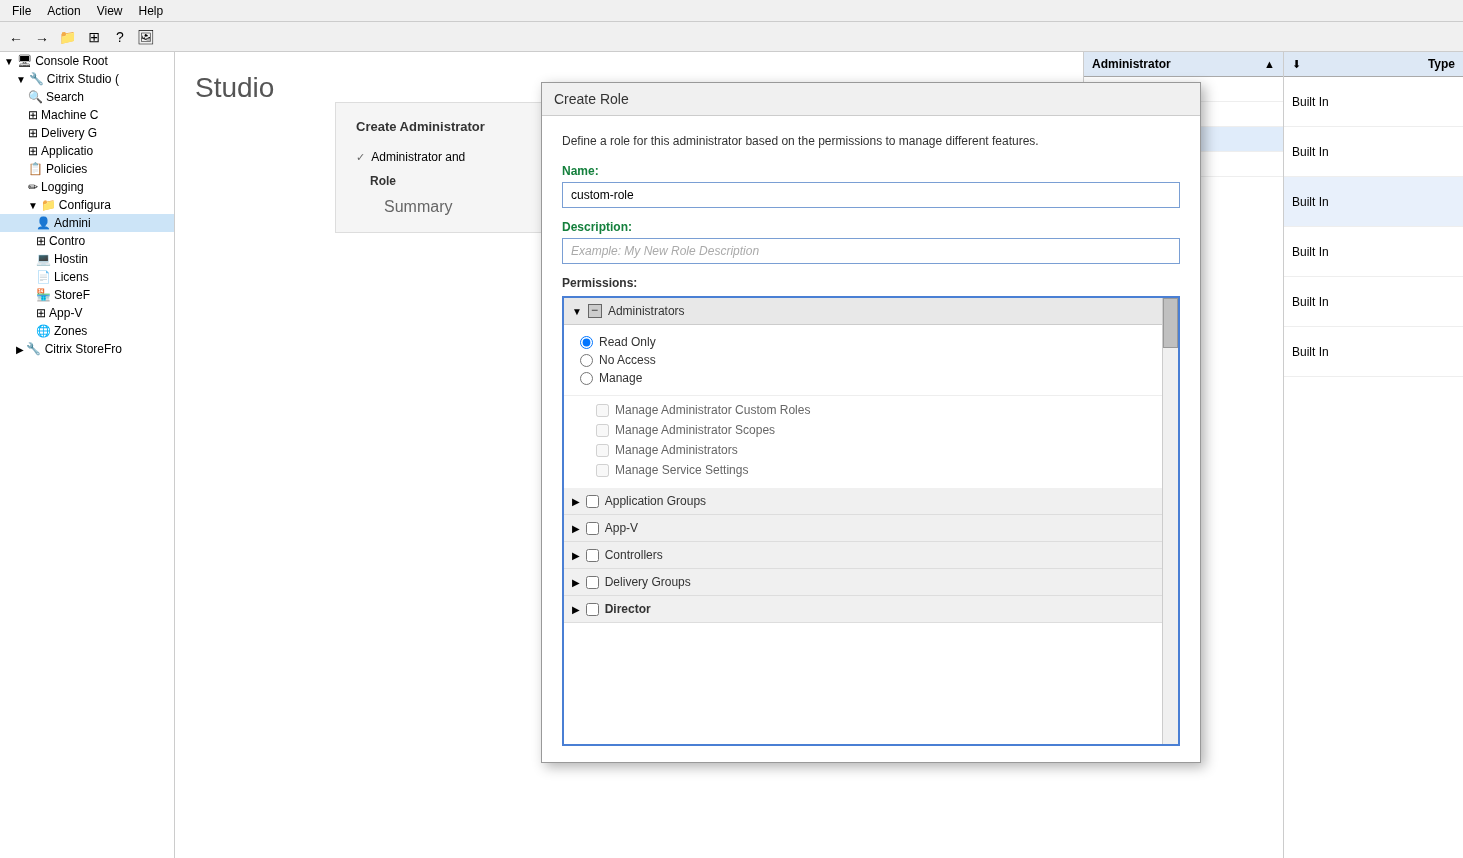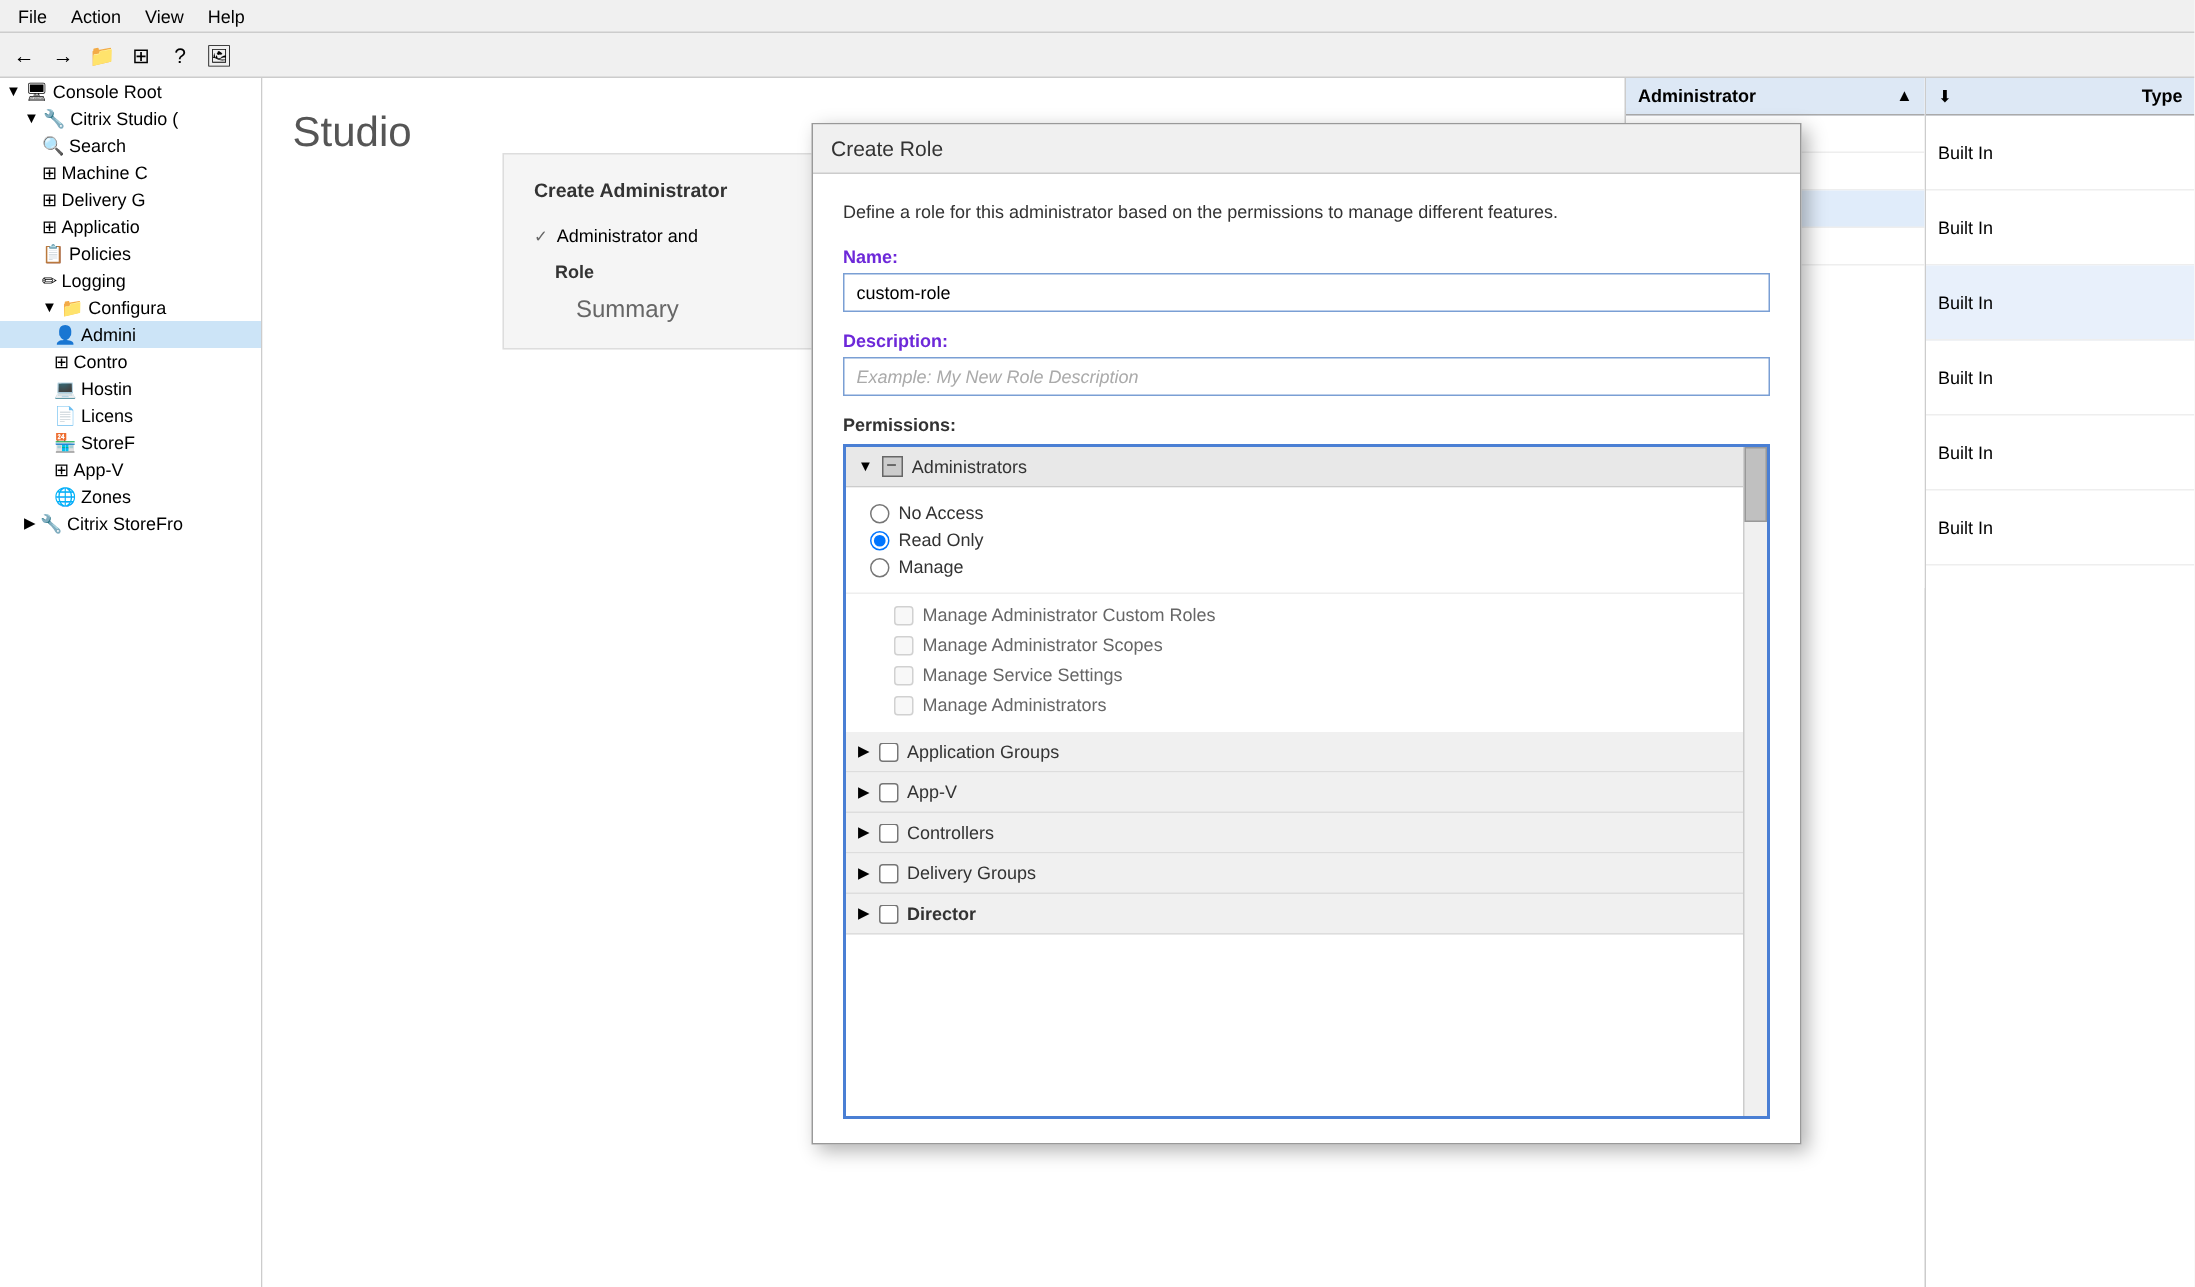--- a/index.html
+++ b/index.html
@@ -26,21 +26,21 @@
     
     .right-area { flex: 1; position: relative; background: #fff; overflow: hidden; }
 
     
     .studio-bg { padding: 20px; }
     .type-row { padding: 4px 8px; border-bottom: 1px solid #eee; display: flex; align-items: center; min-height: 50px; }
     .dialog { background: #fff; border: 1px solid #999; box-shadow: 4px 4px 12px rgba(0,0,0,0.3); width: 660px; position: absolute; top: 30px; left: 366px; }
     .dialog-title-bar { background: #f0f0f0; border-bottom: 1px solid #ccc; padding: 8px 12px; font-size: 14px; font-weight: normal; color: #333; }
     .dialog-body { padding: 16px 20px; }
     .dialog-desc { color: #333; font-size: 12px; margin-bottom: 14px; line-height: 1.5; }
-    .field-label { font-weight: bold; font-size: 12px; margin-bottom: 4px; color: #6d28d9; }
+    .field-label { font-weight: bold; font-size: 12px; margin-bottom: 4px; color: #15803d; }
     .field-input { width: 100%; border: 1px solid #7a9fd4; padding: 5px 8px; font-size: 12px; margin-bottom: 12px; outline: none; }
     .field-input::placeholder { color: #aaa; font-style: italic; }
     .permissions-label { font-weight: bold; font-size: 12px; margin-bottom: 6px; color: #333; }
     .permissions-box { border: 2px solid #4a7fd4; height: 450px; overflow-y: auto; position: relative; }
 
     
     .perm-group-header { background: #e8e8e8; padding: 6px 8px; display: flex; align-items: center; gap: 6px; cursor: pointer; border-bottom: 1px solid #ccc; }
 
     .perm-radio-group { padding: 8px 16px; background: #fff; border-bottom: 1px solid #eee; }
     .radio-item { display: flex; align-items: center; gap: 6px; padding: 2px 0; cursor: pointer; }
@@ -239,48 +239,48 @@
           <div style="padding-right:16px;">
 
             <div>
               <div class="perm-group-header">
                 <span style="font-size:10px;">▼</span>
                 <span class="checkbox-indeterminate"></span>
                 <span style="font-size:12px;color:#333;">Administrators</span>
               </div>
               <div class="perm-radio-group">
                 <div class="radio-item">
+                  <input type="radio" name="admin-access" value="read-only" checked="" style="">
+                  <span class="radio-label">Read Only</span>
+                </div>
+                <div class="radio-item">
                   <input type="radio" name="admin-access" value="no-access" style="">
                   <span class="radio-label">No Access</span>
-                </div>
-                <div class="radio-item">
-                  <input type="radio" name="admin-access" value="read-only" checked="" style="">
-                  <span class="radio-label">Read Only</span>
                 </div>
                 <div class="radio-item">
                   <input type="radio" name="admin-access" value="manage" style="">
                   <span class="radio-label">Manage</span>
                 </div>
               </div>
               <div class="perm-sub-items">
                 <div class="perm-sub-item">
                   <input type="checkbox" disabled="" style="">
                   <span class="perm-sub-label">Manage Administrator Custom Roles</span>
                 </div>
                 <div class="perm-sub-item">
                   <input type="checkbox" disabled="" style="">
                   <span class="perm-sub-label">Manage Administrator Scopes</span>
                 </div>
                 <div class="perm-sub-item">
                   <input type="checkbox" disabled="" style="">
-                  <span class="perm-sub-label">Manage Service Settings</span>
+                  <span class="perm-sub-label">Manage Administrators</span>
                 </div>
                 <div class="perm-sub-item">
                   <input type="checkbox" disabled="" style="">
-                  <span class="perm-sub-label">Manage Administrators</span>
+                  <span class="perm-sub-label">Manage Service Settings</span>
                 </div>
               </div>
             </div>
 
             <div class="perm-collapsed-group">
               <span style="font-size:10px;">▶</span>
               <input type="checkbox" style="">
               <span style="font-size:12px;color:#333;">Application Groups</span>
             </div>
 

